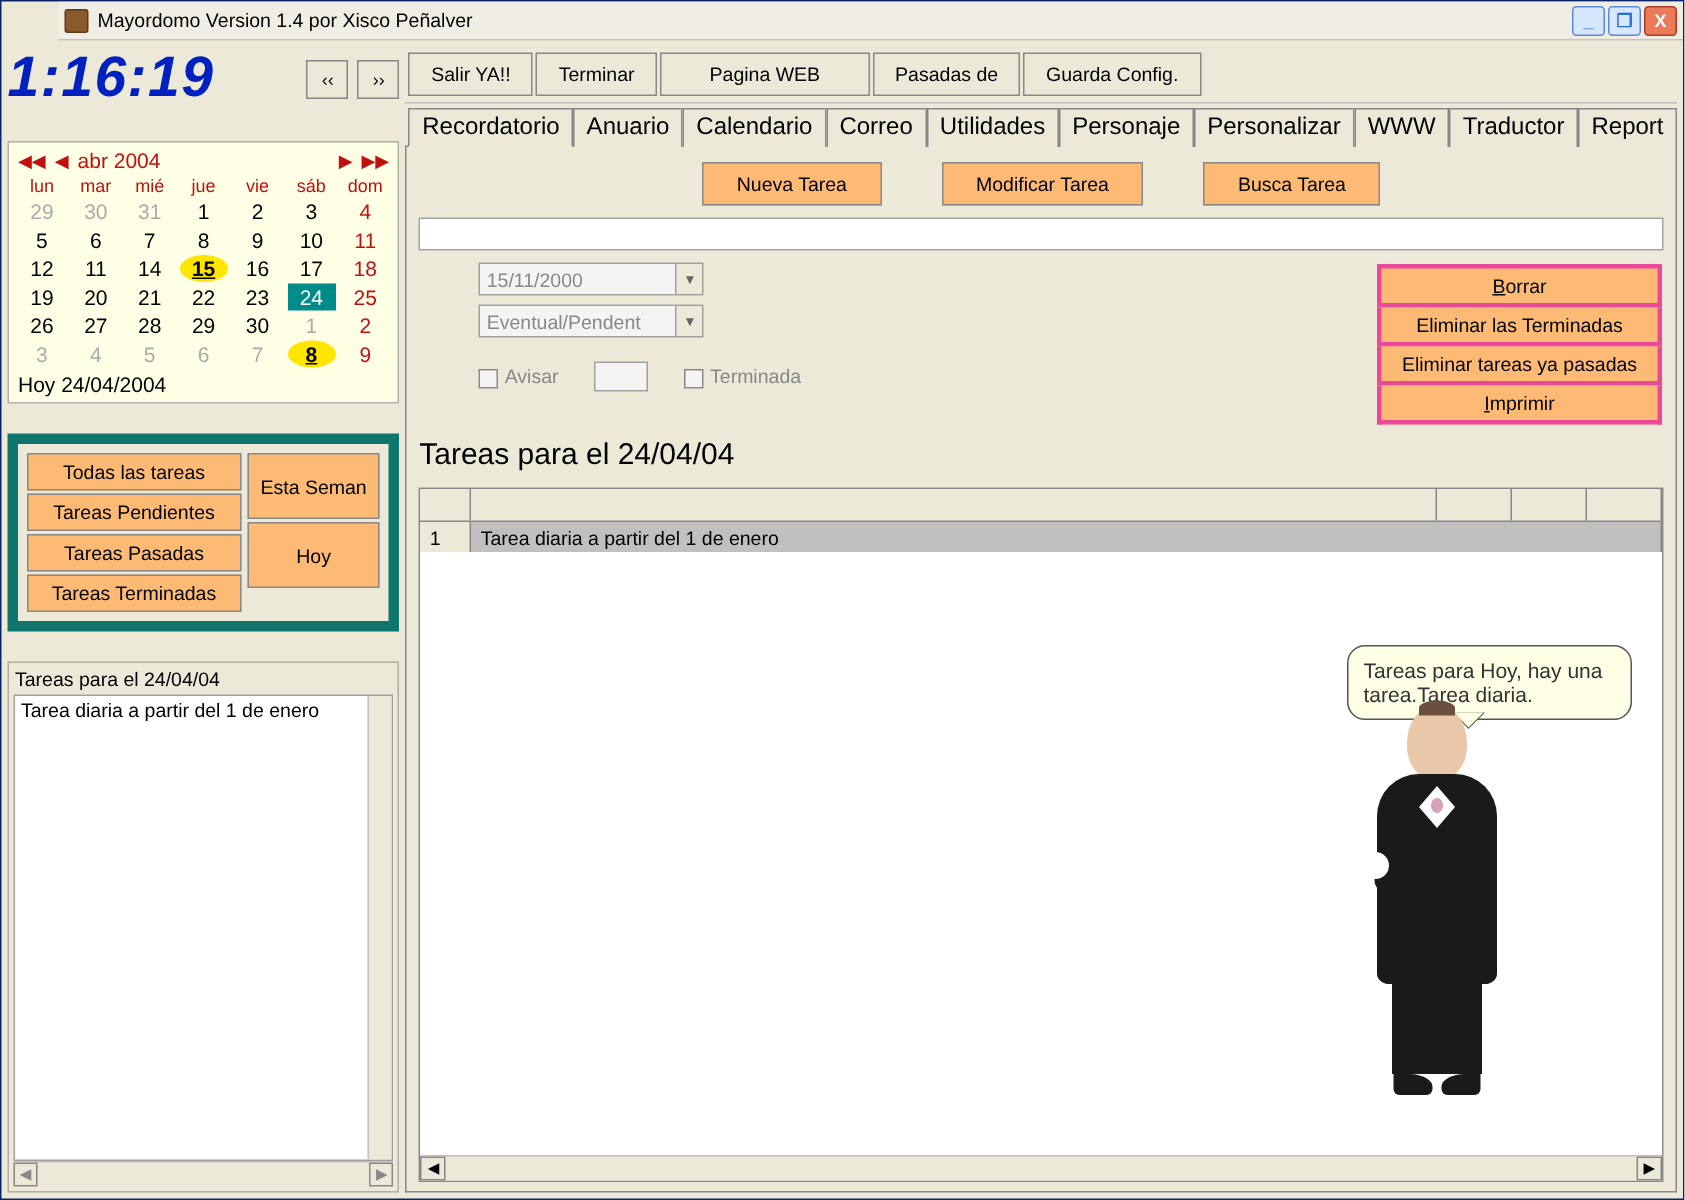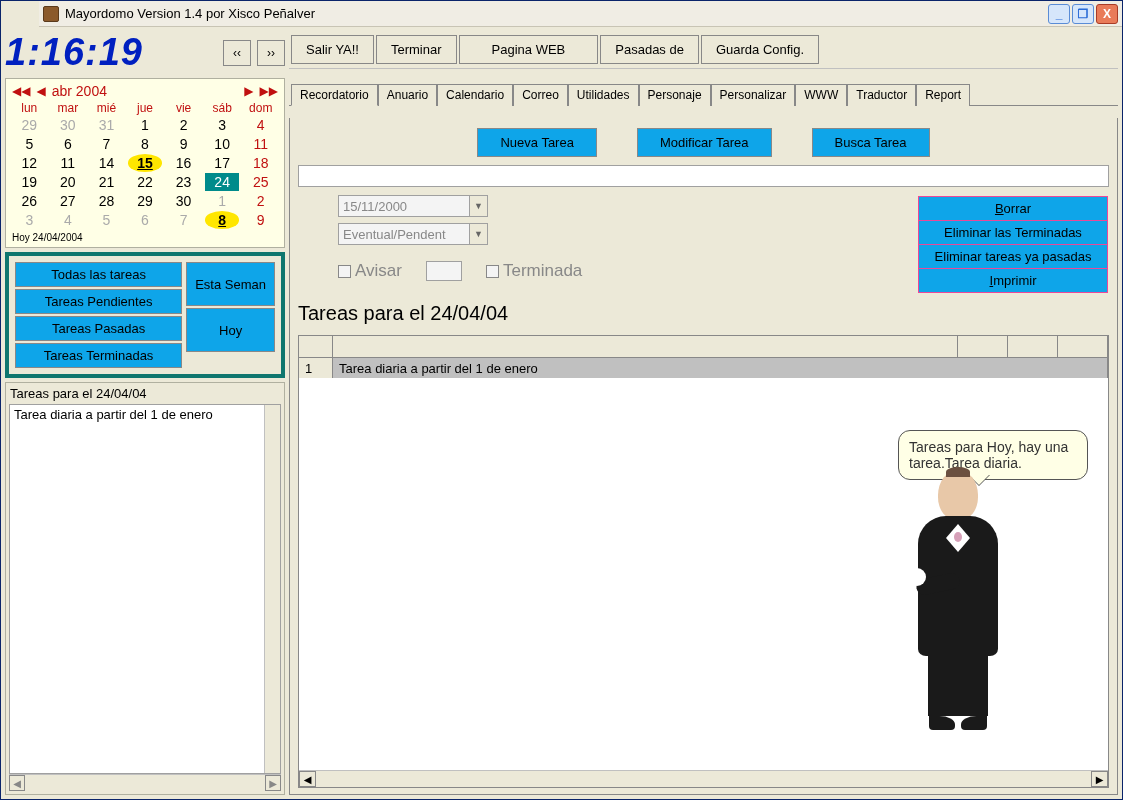--- a/index.html
+++ b/index.html
@@ -13,76 +13,76 @@
 .winbtns { display:flex; gap:2px; }
 .winbtn { width:22px; height:20px; background:linear-gradient(#4b8df0,#2a6bd6); border:1px solid #fff; border-radius:3px; display:flex; align-items:center; justify-content:center; font-size:12px; color:#fff; cursor:pointer; }
 .winbtn.close { background:linear-gradient(#e36744,#c1442a); }
 
 .titlebar { background:#f0ede4; border-bottom:1px solid #c8c4b4; height:26px; }
 .winbtn { background:#d6e6fb; border:1px solid #5a8cd6; color:#2a6bd6; font-weight:bold; }
 .winbtn.close { background:#e97b59; color:#fff; border:1px solid #a93b26; }
 
 .content { position:absolute; top:26px; left:0; right:0; bottom:0; padding:4px; display:flex; gap:4px; }
 
-.left-col { width:280px; display:flex; flex-direction:column; gap:4px; }
+.left-col { width:356px; display:flex; flex-direction:column; gap:20px; }
 .clock-row { display:flex; align-items:center; gap:6px; }
 .clock { color:#0020c0; font-size:38px; font-style:italic; font-weight:bold; letter-spacing:1px; font-family:"Arial",sans-serif; }
 .navbtn { width:28px; height:26px; background:#ece9d8; border:1px solid #888; font-size:12px; cursor:pointer; }
 
 .calendar { background:#ffffe6; border:1px solid #b0b0a0; padding:4px 6px; font-size:13px; }
 .cal-head { display:flex; align-items:center; justify-content:center; gap:6px; color:#c01010; font-size:14px; margin-bottom:2px; }
 .cal-arrow { color:#c01010; cursor:pointer; font-size:12px; }
 .cal-grid { display:grid; grid-template-columns:repeat(7,1fr); gap:1px 4px; text-align:center; }
 .cal-dow { color:#c01010; font-size:12px; }
 .cal-day { font-size:14px; padding:1px 0; cursor:pointer; }
 .cal-day.grey { color:#aaa; }
 .cal-day.sunred { color:#c01010; }
 .cal-day.hlyellow { background:#ffe600; border-radius:50%; font-weight:bold;text-decoration:underline; }
 .cal-day.hlteal { background:#008b8b; color:#fff; }
-.cal-today { font-size:10px; margin-top:3px; }
-
-.task-btns-box { border:4px solid #0f766e; padding:6px; display:flex; gap:4px; }
+.cal-today { font-size:14px; margin-top:3px; }
+
+.task-btns-box { border:7px solid #0f766e; padding:6px; display:flex; gap:4px; }
 .task-btns-col { display:flex; flex-direction:column; gap:2px; flex:1; }
 .task-btns-col2 { display:flex; flex-direction:column; gap:2px; }
-.xpbtn { background:#0ea5e9; border:1px solid #888; padding:4px 8px; font-size:13px; cursor:pointer; white-space:nowrap; text-align:center; }
+.xpbtn { background:#fdba74; border:1px solid #888; padding:4px 8px; font-size:13px; cursor:pointer; white-space:nowrap; text-align:center; }
 .xpbtn.tall { height:44px; display:flex; align-items:center; justify-content:center; }
 
 .task-list-box { border:1px solid #b0b0a0; flex:1; display:flex; flex-direction:column; min-height:0; }
 .task-list-title { font-size:13px; padding:3px 4px; }
 .task-list-body { flex:1; background:#fff; border:1px solid #a0a0a0; margin:0 3px; font-size:13px; padding:2px 4px; overflow:hidden; position:relative; }
 .task-list-body .vscroll { position:absolute; right:0; top:0; bottom:0; width:16px; background:#ece9d8; border-left:1px solid #c0c0c0; }
 .hscroll-row { height:17px; background:#ece9d8; border-top:1px solid #c0c0c0; margin:0 3px 3px; display:flex; }
 .hscroll-row .sbtn { width:16px; border:1px solid #888; background:#ece9d8; font-size:10px; display:flex; align-items:center; justify-content:center; color:#888; }
 .hscroll-row .track { flex:1; }
 
-.right-col { flex:1; display:flex; flex-direction:column; gap:12px; }
+.right-col { flex:1; display:flex; flex-direction:column; gap:0; }
 
 .topbtns { display:flex; gap:2px; padding:4px 2px; border-bottom:1px solid #c0c0c0; }
 .topbtn { background:#ece9d8; border:1px solid #888; padding:6px 14px; font-size:13px; cursor:pointer; }
 
 .tabs-bar { display:flex; gap:0; padding:2px 0 0 2px; border-bottom:1px solid #888; }
-.tab { background:#ece9d8; border:1px solid #888; border-bottom:none; padding:3px 8px; font-size:12px; cursor:pointer; position:relative; top:1px; }
+.tab { background:#ece9d8; border:1px solid #888; border-bottom:none; padding:3px 8px; font-size:16px; cursor:pointer; position:relative; top:1px; }
 .tab.active { background:#ece9d8; border-bottom:1px solid #ece9d8; z-index:2; }
 
 .tab-content { flex:1; border:1px solid #888; border-top:none; padding:6px 8px; display:flex; flex-direction:column; gap:4px; }
 .action-row { display:flex; gap:40px; justify-content:center; padding:4px 0; }
 .action-row .xpbtn { padding:6px 22px; }
 
 .long-input { height:22px; background:#fff; border:1px solid #a0a0a0; }
 
 .mid-row { display:flex; gap:6px; align-items:flex-start; margin-top:4px;margin-left:40px; }
 .mid-left { display:flex; flex-direction:column; gap:6px; }
 .combo { width:150px; height:22px; border:1px solid #a0a0a0; background:#f4f4f4; color:#888; display:flex; align-items:center; padding:0 4px; font-size:13px; position:relative; }
 .combo .dd { position:absolute; right:0; top:0; bottom:0; width:18px; background:#ece9d8; border-left:1px solid #a0a0a0; display:flex; align-items:center; justify-content:center; font-size:9px; color:#666; }
-.chk-row { display:flex; align-items:center; gap:24px; color:#888; font-size:17px; margin-top:10px; }
+.chk-row { display:flex; align-items:center; gap:24px; color:#888; font-size:13px; margin-top:10px; }
 .chk { width:13px; height:13px; border:1px solid #888; background:#f4f4f4; display:inline-block; margin-right:4px; vertical-align:middle; }
 .tiny-input { width:36px; height:20px; border:1px solid #a0a0a0; background:#f4f4f4; }
 
 .mid-right { margin-left:auto; border:1px solid transparent; display:flex; flex-direction:column; }
-.mid-right .xpbtn { width:190px; text-align:center; margin-bottom:0px; border:1px solid #ec4899; }
+.mid-right .xpbtn { width:190px; text-align:center; margin-bottom:0px; border:3px solid #ec4899; }
 .mid-right .xpbtn + .xpbtn { border-top:0; }
 
 .tareas-header { font-size:20px; font-weight:normal; margin:4px 0; font-family:"Arial",sans-serif; }
 
 .grid-area { flex:1; border:1px solid #888; background:#fff; position:relative; margin-top:2px; }
 .grid-cols-head { height:22px; background:#ece9d8; border-bottom:1px solid #888; display:flex; }
 .grid-cols-head .gh { border-right:1px solid #888; height:100%; }
 .grid-row { display:flex; height:20px; background:#c0c0c0; font-size:13px; }
 .grid-row .gc { border-right:1px solid #888; padding:1px 6px; display:flex; align-items:center; }
 .grid-body { position:absolute; top:22px; left:0; right:0; bottom:17px; overflow:hidden; background:#fff; }

